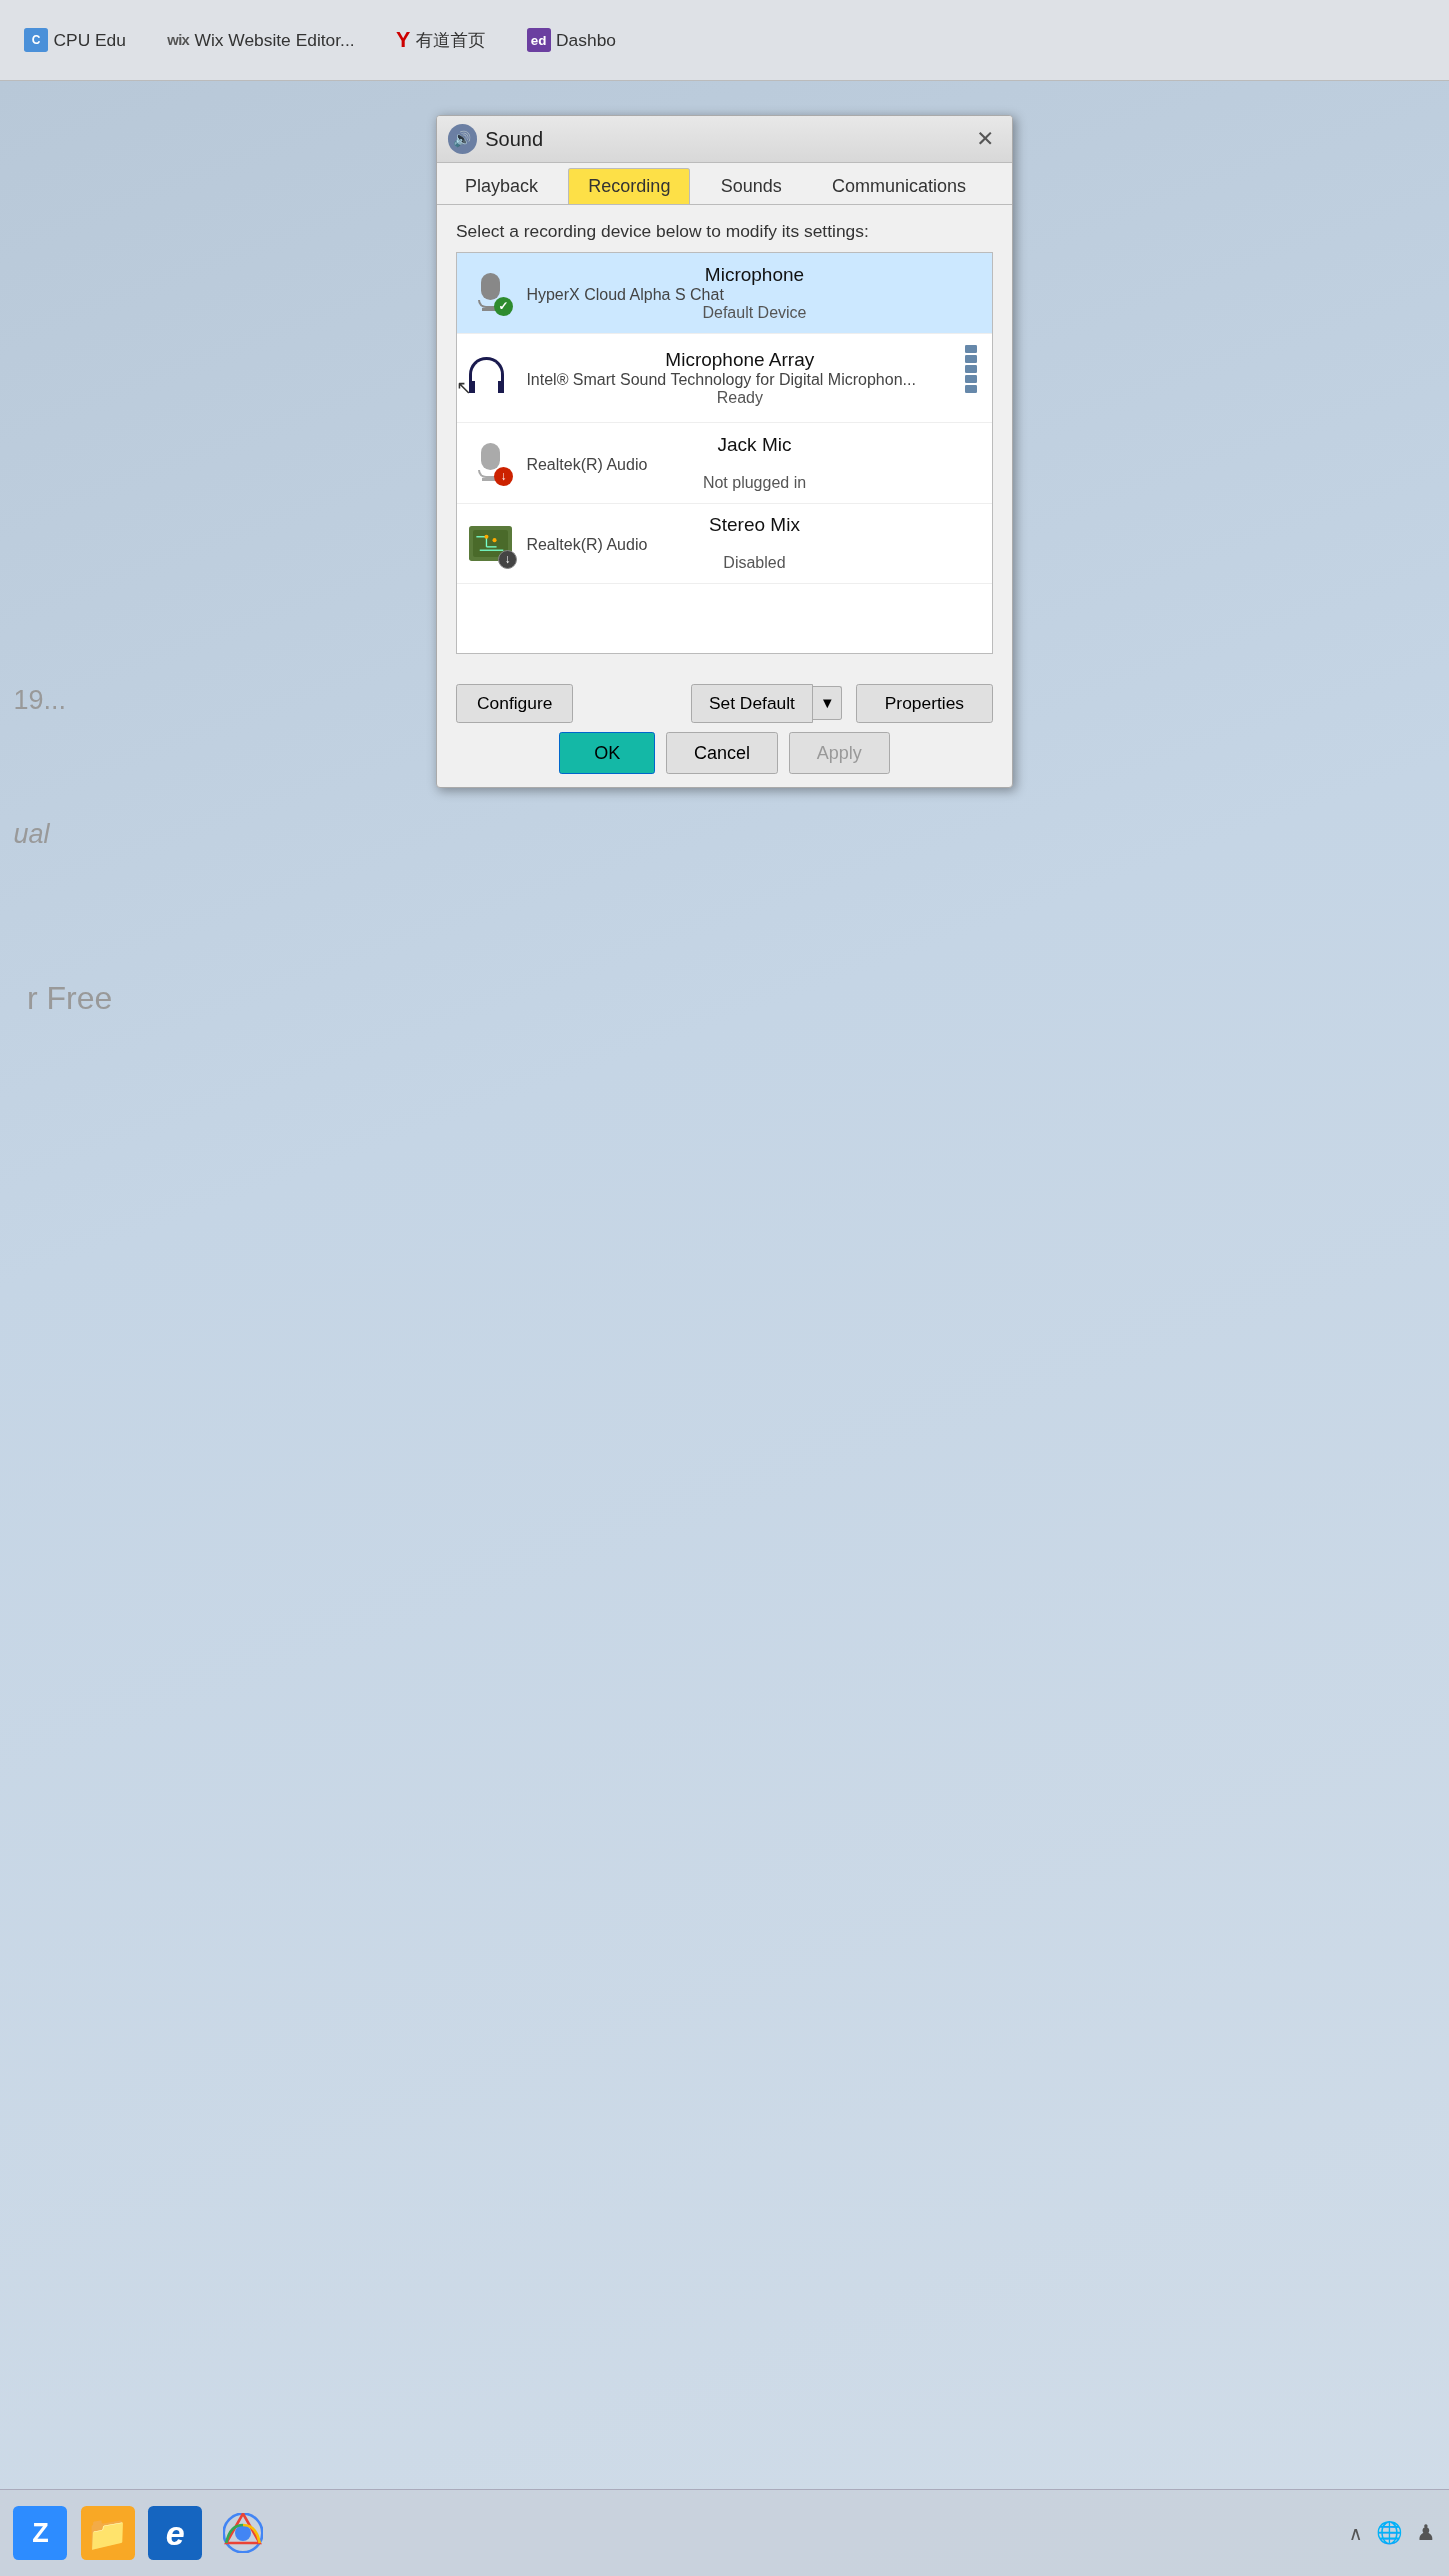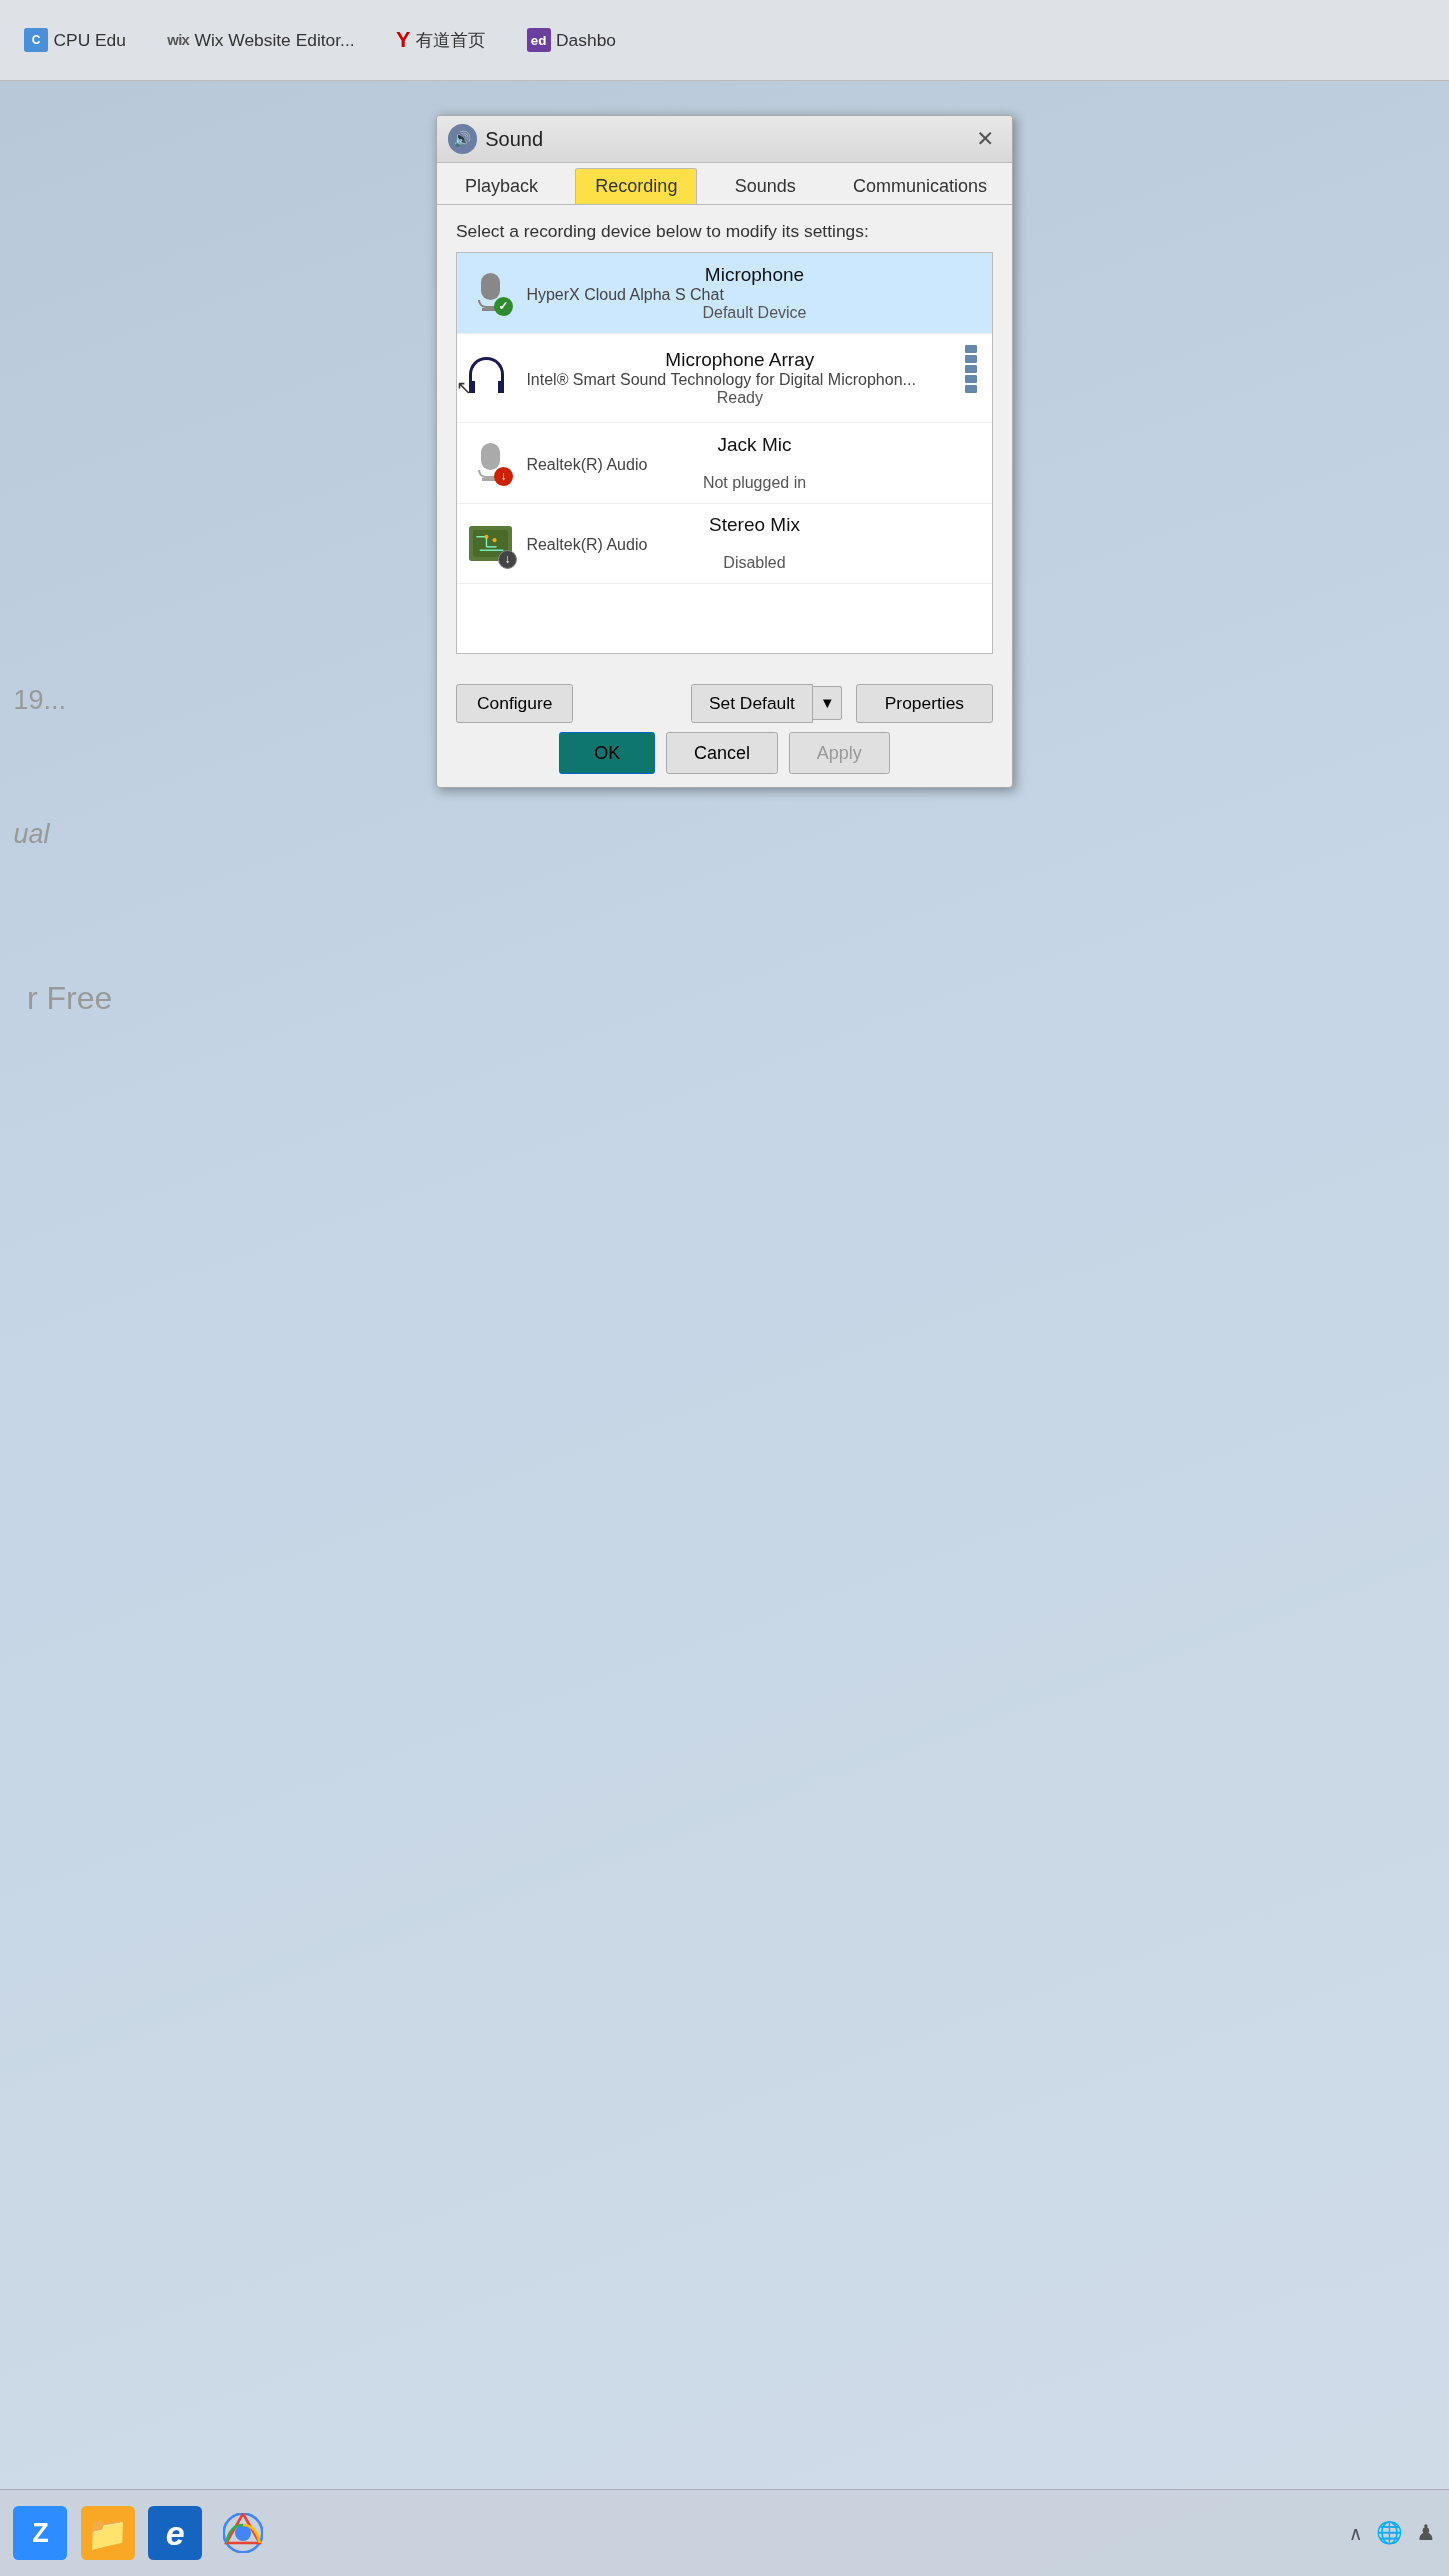--- a/index.html
+++ b/index.html
@@ -206,21 +206,21 @@
       justify-content: center;
       border-radius: 2.7px;
     }
 
     
     .tabs-bar {
       display: flex;
       background: #f0f0f0;
       border-bottom: 0.7px solid #bbb;
       padding: 5.4px 8px 0 8px;
-      gap: 16px;
+      gap: 9px;
     }
 
     .tab {
       padding: 6.7px 19px;
       font-size: 18px;
       cursor: pointer;
       border: 0.7px solid transparent;
       border-bottom: none;
       border-radius: 2.7px 2.7px 0 0;
       color: #333;
@@ -514,21 +514,21 @@
 
     .btn-row-2 {
       display: flex;
       justify-content: center;
       gap: 10.7px;
     }
 
     .btn-ok {
       padding: 9.4px 34px;
       font-size: 18px;
-      background: #0f766e;
+      background: #14b8a6;
       border: 1.3px solid #0066cc;
       border-radius: 2.7px;
       cursor: pointer;
     }
 
     .btn-cancel {
       padding: 9.4px 27px;
       font-size: 18px;
       background: #e0e0e0;
       border: 0.7px solid #aaa;

